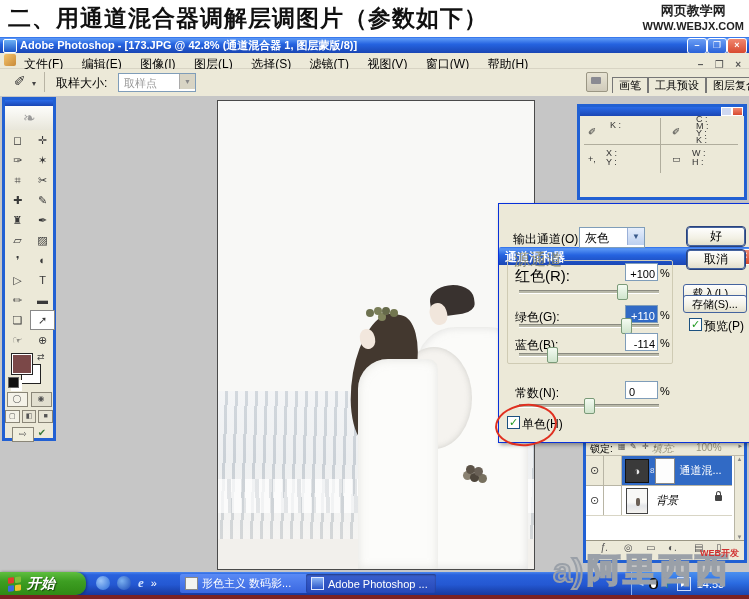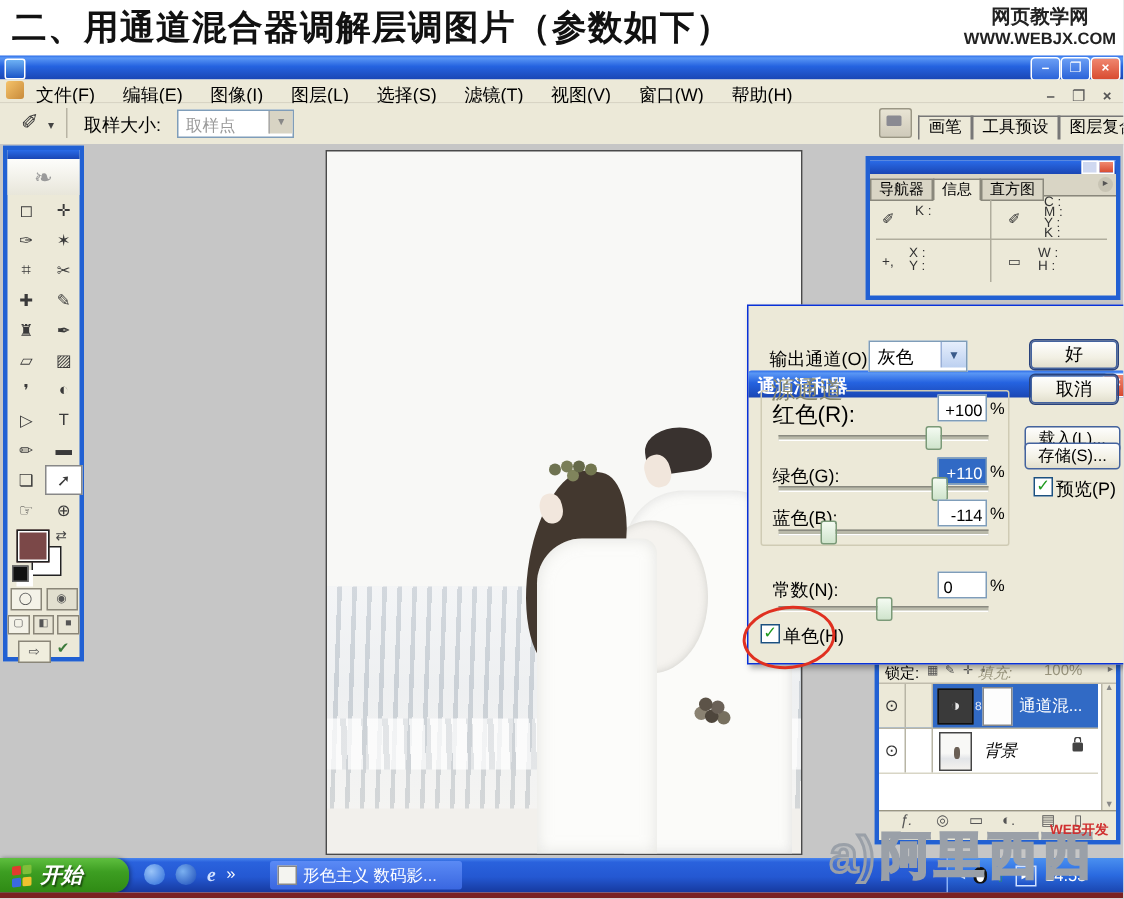--- a/index.html
+++ b/index.html
@@ -41,20 +41,21 @@
   <div class="abs" style="left:0;top:0;width:749px;height:37px;background:#fff;">
     <div class="abs" style="left:8px;top:3px;font-family:'Liberation Serif','DejaVu Serif',serif;font-size:23px;font-weight:600;color:#111;letter-spacing:1px;">二、用通道混合器调解层调图片（参数如下）</div>
     <div class="abs" style="right:5px;top:2px;text-align:center;">
       <div style="font-size:13px;font-weight:bold;color:#222;">网页教学网</div>
       <div style="font-size:11px;font-weight:bold;color:#222;">WWW.WEBJX.COM</div>
     </div>
   </div>
 
   <div class="abs xp-titlebar" style="left:0;top:37px;width:749px;height:16px;">
     <div class="abs" style="left:3px;top:2px;width:12px;height:12px;background:linear-gradient(#6db1f5,#1a55c8);border:1px solid #fff;border-radius:2px;"></div>
+    <div class="abs" style="left:20px;top:1px;font-size:11px;white-space:nowrap;">Adobe Photoshop - [173.JPG @ 42.8% (通道混合器 1, 图层蒙版/8)]</div>
     <div class="abs xp-cap-btn" style="right:42px;top:1px;"><span>–</span></div>
     <div class="abs xp-cap-btn" style="right:22px;top:1px;"><span>❐</span></div>
     <div class="abs xp-cap-btn xp-close" style="right:2px;top:1px;"><span>×</span></div>
   </div>
 
   <div class="abs tan" style="left:0;top:53px;width:749px;height:15px;border-bottom:1px solid #d8d4c4;">
     <div class="abs" style="left:4px;top:1px;width:12px;height:12px;background:linear-gradient(135deg,#f5c36a,#c88a3a);border-radius:2px;"></div>
     <div class="abs" style="left:24px;top:1px;white-space:nowrap;">
       <span class="menu-item">文件(F)</span>
       <span class="menu-item">编辑(E)</span>
@@ -214,24 +215,20 @@
     <div class="abs" style="left:140px;top:258px;width:80px;height:210px;background:#fcfcfa;border-radius:30px 10px 0 0;box-shadow:0 0 10px rgba(205,205,200,.55) inset;"></div>
 
     <div class="abs" style="left:248px;top:364px;width:9px;height:9px;background:#5c5348;border-radius:50%;box-shadow:8px 2px 0 #6a6157, 4px 8px 0 #4e463c, 12px 9px 0 #77705f, -3px 6px 0 #8a8272;"></div>
   </div>
 
   <div class="abs winborder" style="left:577px;top:104px;width:164px;height:90px;background:#ece9d8;">
     <div style="height:9px;background:linear-gradient(#2a6be8,#1a46b4);position:relative;">
       <span style="position:absolute;right:12px;top:0;width:9px;height:7px;background:#cfd8f0;border:1px solid #fff;"></span>
       <span style="position:absolute;right:1px;top:0;width:9px;height:7px;background:linear-gradient(#f08a70,#d84a30);border:1px solid #fff;"></span>
     </div>
-    <div style="position:relative;height:14px;background:#d9d5c5;border-bottom:1px solid #8a887c;">
-      <span class="ptab">导航器</span><span class="ptab active">信息</span><span class="ptab">直方图</span>
-      <span style="position:absolute;right:2px;top:2px;width:10px;height:10px;border-radius:50%;background:#c8c4b4;font-size:7px;text-align:center;line-height:10px;color:#555;">▸</span>
-    </div>
     <div style="position:relative;height:61px;font-size:9px;color:#333;">
       <div style="position:absolute;left:80px;top:2px;width:1px;height:55px;background:#b0ad9d;"></div>
       <div style="position:absolute;left:4px;top:28px;width:154px;height:1px;background:#b0ad9d;"></div>
       <span style="position:absolute;left:8px;top:10px;font-size:10px;">✐</span>
       <span style="position:absolute;left:30px;top:4px;">K :</span>
       <span style="position:absolute;left:92px;top:10px;font-size:10px;">✐</span>
       <div style="position:absolute;left:116px;top:0px;line-height:7px;">
         <div>C :</div>
         <div>M :</div>
         <div>Y :</div>
@@ -379,20 +376,24 @@
       <span style="width:14px;height:14px;border-radius:50%;background:radial-gradient(circle at 35% 35%,#9ac4f8,#2a6ad8);display:inline-block;"></span>
       <span style="width:14px;height:14px;border-radius:50%;background:radial-gradient(circle at 35% 35%,#7ab0f0,#1a4ab8);display:inline-block;"></span>
       <span style="color:#cfe0ff;font-size:13px;font-weight:bold;font-style:italic;font-family:'Liberation Serif',serif;">e</span>
       <span style="color:#fff;font-size:11px;">»</span>
     </div>
 
     <div class="abs tb-task" style="left:180px;top:2px;width:118px;background:linear-gradient(#5a8af5,#3a67e0);">
       <span style="width:11px;height:11px;background:#f4f4f0;border:1px solid #888;display:inline-block;"></span>
       <span style="white-space:nowrap;overflow:hidden;">形色主义 数码影...</span>
     </div>
+    <div class="abs tb-task" style="left:306px;top:2px;width:120px;background:linear-gradient(#3a60cf,#2548b8);box-shadow:0 1px 2px rgba(0,0,0,.4) inset;">
+      <span style="width:11px;height:11px;background:linear-gradient(#8ab4f5,#2a55c8);border:1px solid #dfe8ff;display:inline-block;"></span>
+      <span style="white-space:nowrap;overflow:hidden;">Adobe Photoshop ...</span>
+    </div>
 
     <div class="abs" style="right:0;top:0;width:112px;height:23px;background:linear-gradient(180deg,#4a90f0 0%,#2a6ae0 50%,#1a45ae 100%);border-left:1px solid #8ab0f5;display:flex;align-items:center;gap:4px;padding-left:5px;">
       <span style="color:#cfe0ff;font-size:8px;">◄</span>
       <span style="width:9px;height:11px;background:#111;border-radius:45% 45% 40% 40%;position:relative;display:inline-block;">
           <span style="position:absolute;left:2px;top:4px;width:5px;height:6px;background:#fff;border-radius:50%;"></span>
         </span>
       <span style="color:#2fae2f;font-size:12px;">☂</span>
       <span style="width:12px;height:12px;background:linear-gradient(#6aa0f5,#1a50c8);border:1px solid #cfe0ff;color:#fff;font-size:7px;text-align:center;line-height:12px;display:inline-block;">▶</span>
       <span style="color:#fff;font-size:11px;margin-left:2px;">14:53</span>
     </div>

